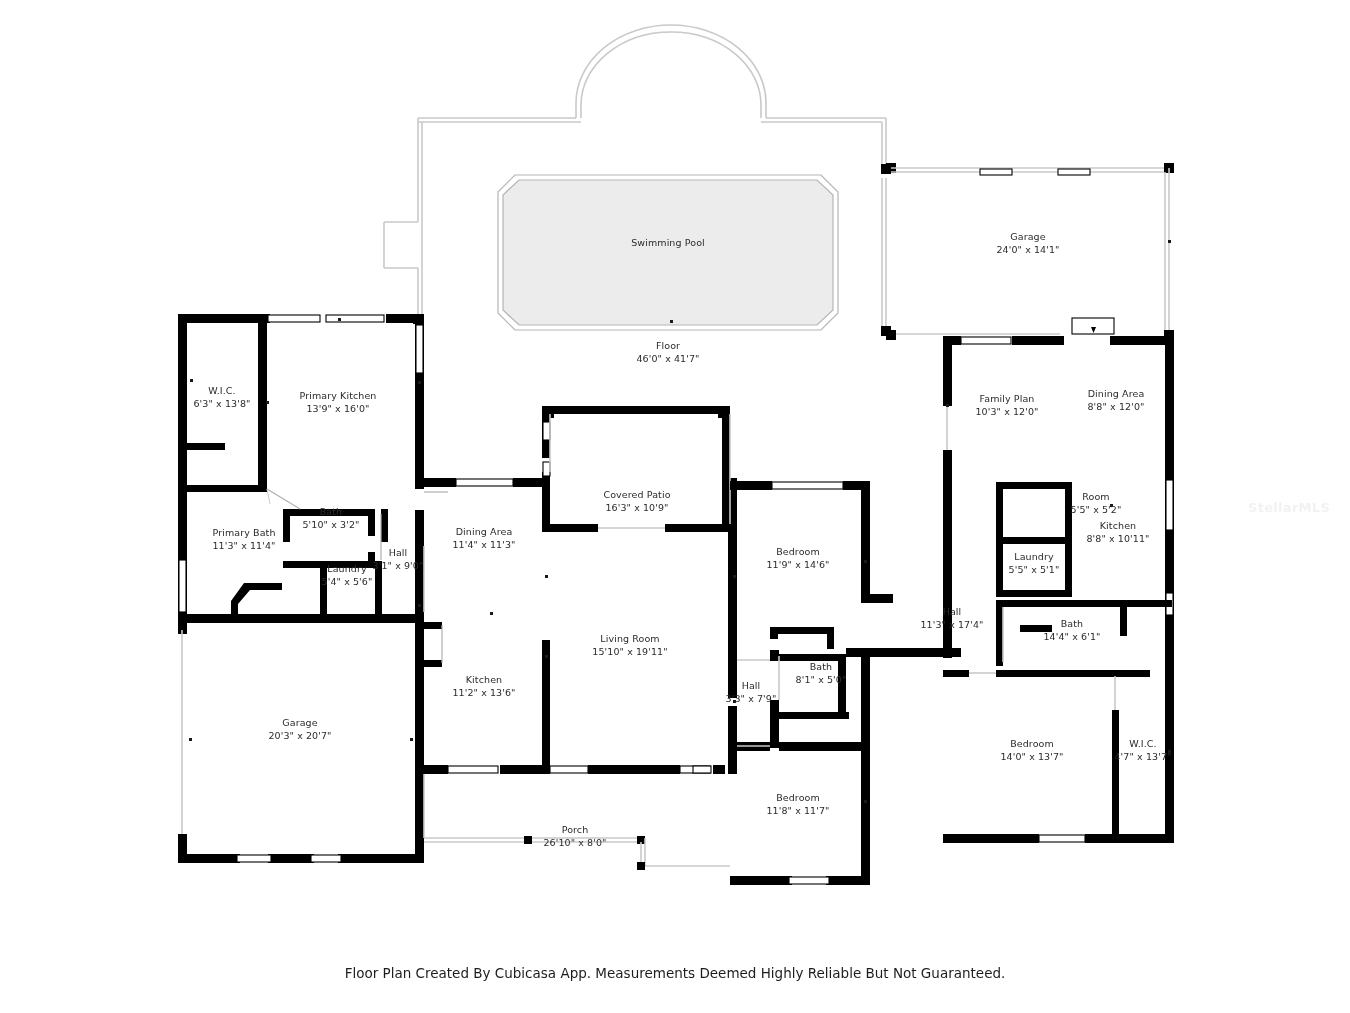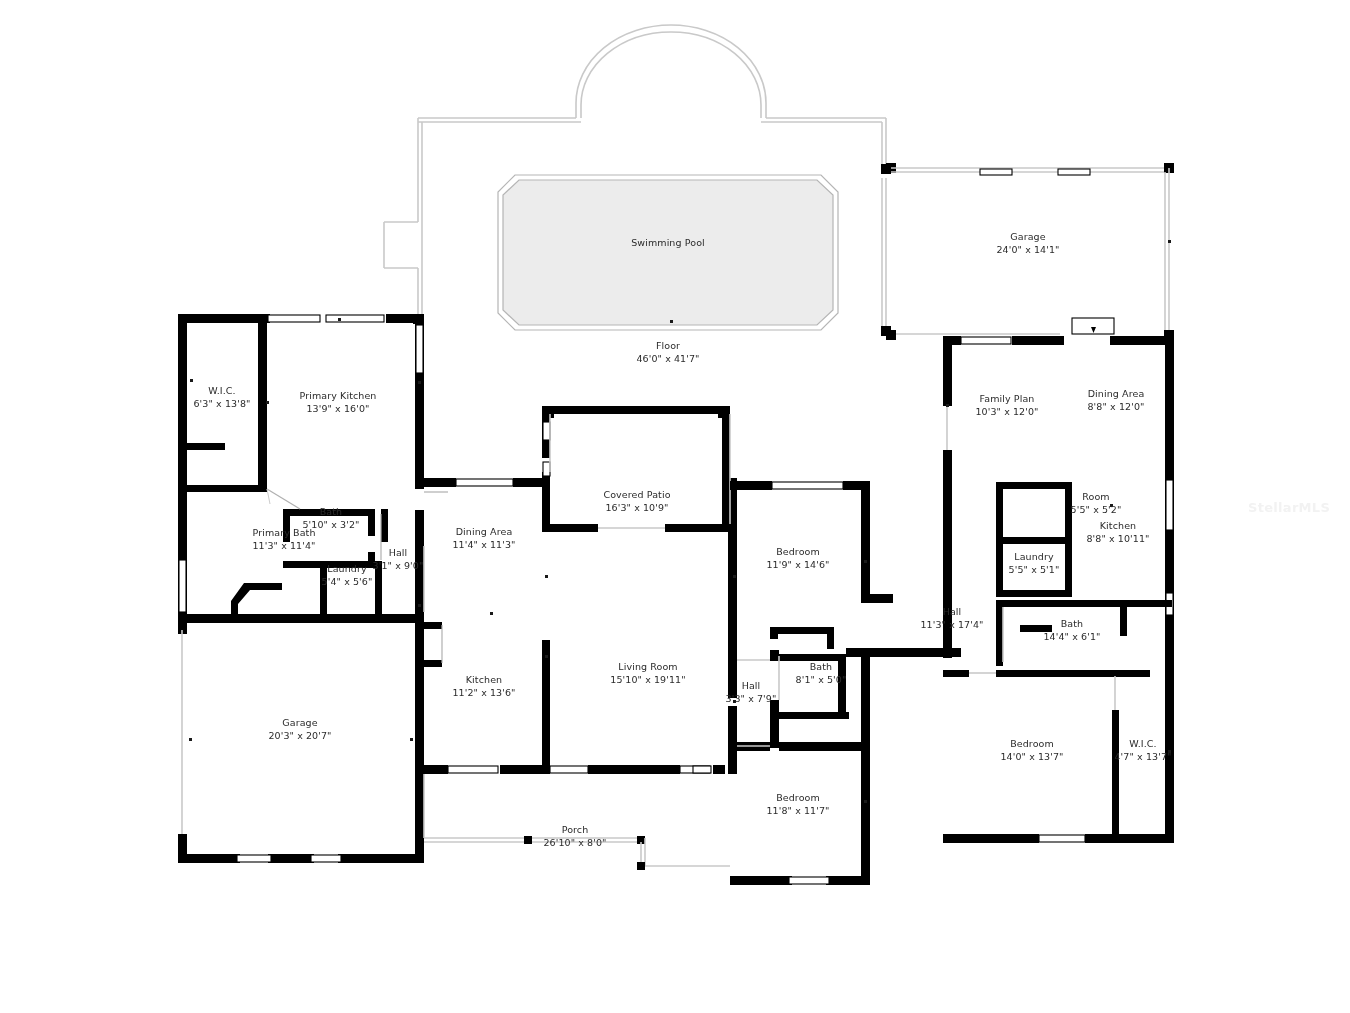--- a/index.html
+++ b/index.html
@@ -352,21 +352,21 @@
   </svg>
 
   <div class="room-label" style="left:222px; top:397px;">
     <span class="rl-name">W.I.C.</span>
     <span class="rl-dim">6'3" x 13'8"</span>
   </div>
   <div class="room-label" style="left:338px; top:402px;">
     <span class="rl-name">Primary Kitchen</span>
     <span class="rl-dim">13'9" x 16'0"</span>
   </div>
-  <div class="room-label" style="left:244px; top:539px;margin-left:40px;">
+  <div class="room-label" style="left:244px; top:539px;">
     <span class="rl-name">Primary Bath</span>
     <span class="rl-dim">11'3" x 11'4"</span>
   </div>
   <div class="room-label" style="left:331px; top:518px;">
     <span class="rl-name">Bath</span>
     <span class="rl-dim">5'10" x 3'2"</span>
   </div>
   <div class="room-label" style="left:347px; top:575px;">
     <span class="rl-name">Laundry</span>
     <span class="rl-dim">5'4" x 5'6"</span>
@@ -387,21 +387,21 @@
     <span class="rl-dim">46'0" x 41'7"</span>
   </div>
   <div class="room-label" style="left:637px; top:467px;margin-top:34px;">
     <span class="rl-name">Covered Patio</span>
     <span class="rl-dim">16'3" x 10'9"</span>
   </div>
   <div class="room-label" style="left:484px; top:538px;">
     <span class="rl-name">Dining Area</span>
     <span class="rl-dim">11'4" x 11'3"</span>
   </div>
-  <div class="room-label" style="left:648px; top:645px;margin-top:28px;">
+  <div class="room-label" style="left:630px; top:645px;">
     <span class="rl-name">Living Room</span>
     <span class="rl-dim">15'10" x 19'11"</span>
   </div>
   <div class="room-label" style="left:484px; top:686px;">
     <span class="rl-name">Kitchen</span>
     <span class="rl-dim">11'2" x 13'6"</span>
   </div>
   <div class="room-label" style="left:575px; top:836px;">
     <span class="rl-name">Porch</span>
     <span class="rl-dim">26'10" x 8'0"</span>
@@ -458,14 +458,15 @@
     <span class="rl-name">Bedroom</span>
     <span class="rl-dim">14'0" x 13'7"</span>
   </div>
   <div class="room-label" style="left:1143px; top:750px;">
     <span class="rl-name">W.I.C.</span>
     <span class="rl-dim">4'7" x 13'7"</span>
   </div>
 
   <div id="watermark">StellarMLS</div>
 
+  <div id="footer-note">Floor Plan Created By Cubicasa App. Measurements Deemed Highly Reliable But Not Guaranteed.</div>
 
 </div>
 
 </body></html>

